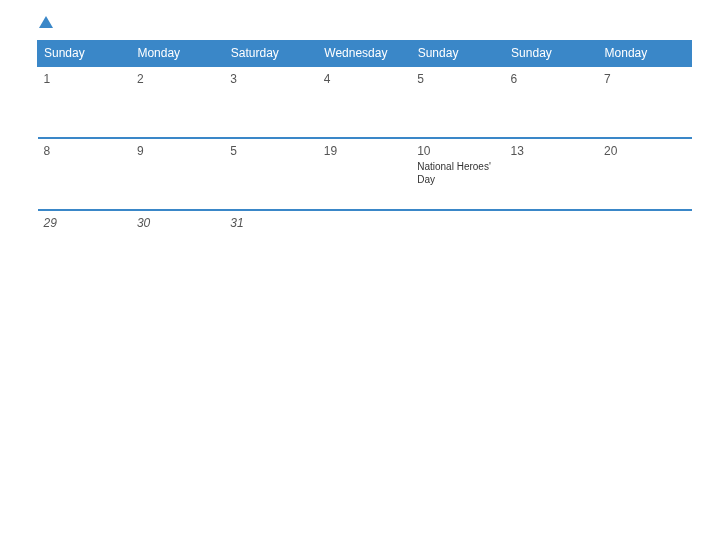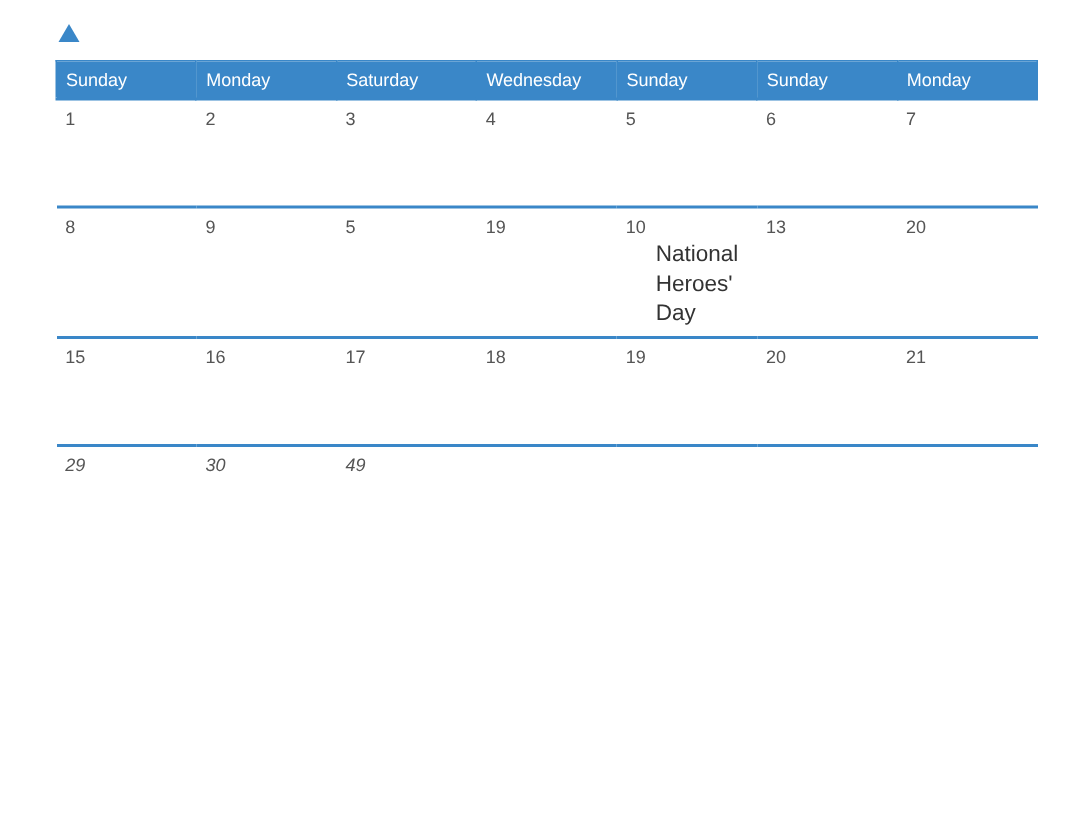--- a/index.html
+++ b/index.html
@@ -96,26 +96,25 @@
       border-right: none;
       border-bottom: none;
     }
     .cell-day {
       font-size: 12px;
       color: #555;
       display: block;
       margin-bottom: 2px;
     }
     .cell-event {
-      font-size: 15px;
+      font-size: 10px;
       color: #333;
       display: block;
       margin-top: 2px;
       line-height: 1.3;
-      margin-left: 20px;
     }
     .last-row td {
       height: 60px;
       font-style: italic;
     }
   </style>
 </head>
 <body>
 
 <div class="page">
@@ -189,52 +188,29 @@
             <span class="cell-day">10</span>
             <span class="cell-event">National Heroes' Day</span>
           </td>
           <td>
             <span class="cell-day">13</span>
           </td>
           <td>
             <span class="cell-day">20</span>
           </td>
         </tr>
-        <tr>
-          <td>
-            <span class="cell-day">15</span>
-          </td>
-          <td>
-            <span class="cell-day">16</span>
-          </td>
-          <td>
-            <span class="cell-day">17</span>
-          </td>
-          <td>
-            <span class="cell-day">18</span>
-          </td>
-          <td>
-            <span class="cell-day">19</span>
-          </td>
-          <td>
-            <span class="cell-day">20</span>
-          </td>
-          <td>
-            <span class="cell-day">21</span>
-          </td>
-        </tr>
         <tr class="last-row">
           <td>
             <span class="cell-day">29</span>
           </td>
           <td>
             <span class="cell-day">30</span>
           </td>
           <td>
-            <span class="cell-day">49</span>
+            <span class="cell-day">31</span>
           </td>
           <td></td>
           <td></td>
           <td></td>
           <td></td>
         </tr>
       </tbody>
   </table>
 </div>
 

